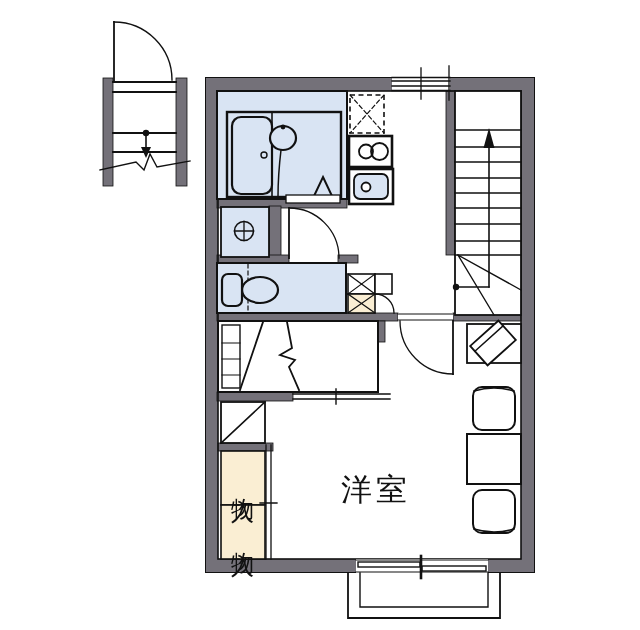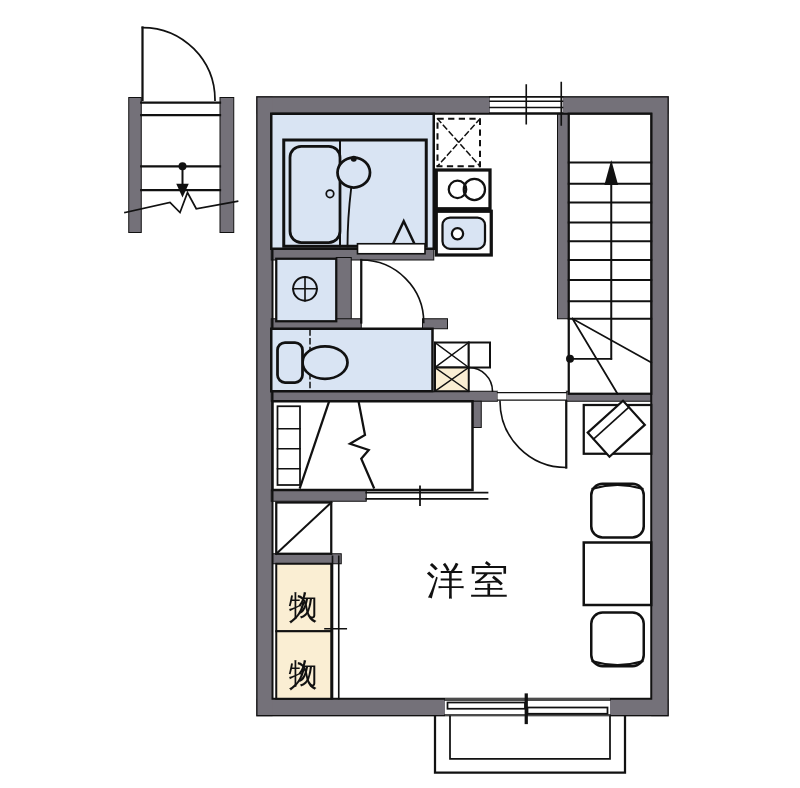--- a/index.html
+++ b/index.html
@@ -8,21 +8,21 @@
   svg{position:absolute;left:0;top:0;}
   .w{fill:var(--wall,#747179);}
   .wb{fill:var(--wall,#747179);stroke:var(--line,#111);stroke-width:.8;}
   .wet{fill:var(--wet-area,#d9e4f3);stroke:var(--line,#111);}
   .cream{fill:var(--storage,#faeed3);stroke:var(--line,#111);}
   .white{fill:var(--background,#fff);stroke:var(--line,#111);}
   .ln{fill:none;stroke:var(--line,#111);stroke-linecap:square;}
   .blk{fill:var(--line,#111);stroke:none;}
   .dash{stroke-dasharray:5 3.5;}
   .dash2{stroke-dasharray:4 3;}
-  .plan-label{position:absolute;color:var(--line,#111);line-height:1.0;white-space:nowrap;}
+  .plan-label{position:absolute;color:var(--line,#111);line-height:1.0;white-space:nowrap;margin-top:25px;}
   #label-main-room{left:341px;top:449px;font-size:31px;letter-spacing:4px;}
   .v-label{writing-mode:vertical-rl;text-orientation:upright;font-size:23px;letter-spacing:1px;}
   #label-storage-upper{left:231px;top:455px;}
   #label-storage-lower{left:231px;top:509px;}
 </style>
 </head>
 <body>
 
 <div id="canvas">
 <svg width="640" height="630" viewBox="0 0 640 630">

